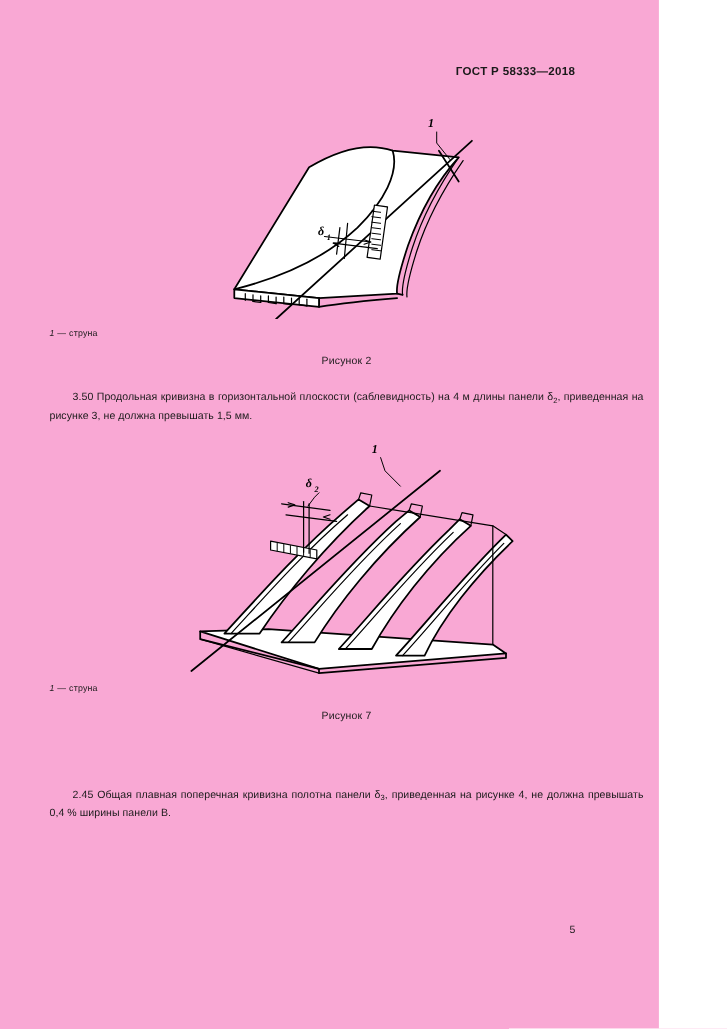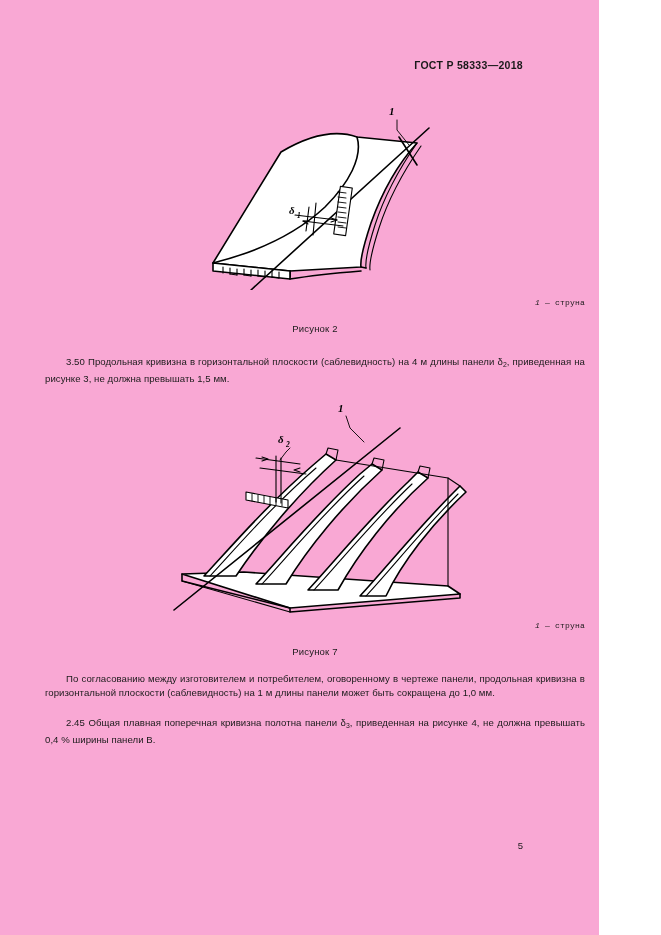--- a/index.html
+++ b/index.html
@@ -40,27 +40,26 @@
     width: 540px;
   }
   #figure-2-block { top: 95px; }
   #figure-3-block { top: 398px; }
 
   .figure-art {
     display: block;
     margin: 0 auto;
   }
   .figure-key {
-    text-align: right;
+    text-align: left;
     font-size: 8px;
     font-style: italic;
     color: #1a1a1a;
     margin-top: 8px;
     letter-spacing: 0.2px;
-    font-family: Liberation Mono, monospace;
   }
   .figure-key .key-label { font-style: italic; }
   .figure-key .key-text { font-style: normal; }
   .figure-caption {
     text-align: center;
     font-size: 9.5px;
     margin-top: 16px;
     letter-spacing: 0.2px;
   }
 
@@ -276,23 +275,20 @@
 
     <div class="figure-key">
       <span class="key-label">1</span>
       <span class="key-text">—</span>
       <span class="key-text">струна</span>
     </div>
 
     <div class="figure-caption">Рисунок 7</div>
   </div>
 
-  <div class="body-text" id="para-agreement">
-    <p>По согласованию между изготовителем и потребителем, оговоренному в чертеже панели, продольная кривизна в горизонтальной плоскости (саблевидность) на 1 м длины панели может быть сокращена до 1,0 мм.</p>
-  </div>
 
   <div class="body-text" id="para-411">
     <p>
       <span>2.45 </span><span>Общая плавная поперечная кривизна полотна панели </span><span>δ</span><sub>3</sub><span>, приведенная на рисунке 4, не должна превышать 0,4 % ширины панели В.</span>
     </p>
   </div>
 
   <div class="folio">5 </div>
 
 </div>

